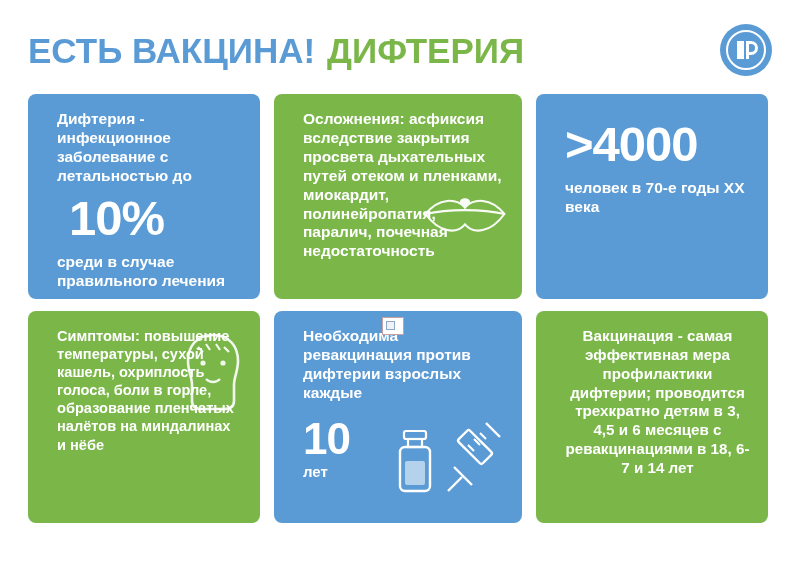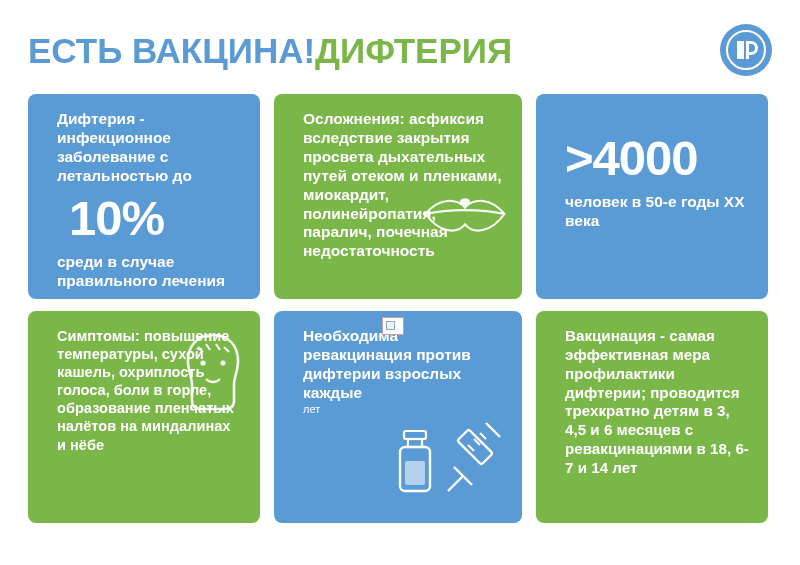--- a/index.html
+++ b/index.html
@@ -35,20 +35,21 @@
     letter-spacing: 0px;
     line-height: 1;
     white-space: nowrap;
   }
   .title-green {
     font-size: 35px;
     font-weight: bold;
     color: #7ab648;
     line-height: 1;
     white-space: nowrap;
+    margin-left: 12px;
   }
   .logo {
     margin-left: auto;
     width: 52px;
     height: 52px;
     border-radius: 50%;
     background: #5b9bd5;
     display: flex;
     align-items: center;
     justify-content: center;
@@ -98,36 +99,36 @@
   .lips {
     position: absolute;
     right: 14px;
     top: 96px;
     width: 86px;
     height: 48px;
     opacity: 0.95;
   }
 
   
-  #card-epidemic .big { margin: 24px 0 10px 0; }
+  #card-epidemic .big { margin: 10px 0 10px 0; }
 
   
   .head-icon {
     position: absolute;
     right: 10px;
     top: 18px;
     width: 74px;
     height: 86px;
     opacity: 0.9;
   }
   #card-symptoms p { font-size: 14.6px; line-height: 1.24; }
 
   
   #card-revaccination .big { margin: 14px 0 2px 0; }
-  #card-revaccination .years { font-size: 11px; font-weight: normal; }
+  #card-revaccination .years { font-size: 15px; font-weight: bold; }
   .vaccine-icons {
     position: absolute;
     right: 14px;
     bottom: 18px;
     width: 120px;
     height: 88px;
   }
   .broken-img {
     position: absolute;
     left: 108px;
@@ -141,21 +142,21 @@
   .broken-img::before {
     content: "";
     position: absolute;
     left: 3px; top: 3px;
     width: 7px; height: 7px;
     border: 1px solid #8fa8c8;
     background: #eef3f8;
   }
 
   
-  #card-vaccination p { font-size: 15.2px; line-height: 1.24; }
+  #card-vaccination p { font-size: 15.2px; line-height: 1.24; text-align: center; }
 </style>
 </head>
 <body>
 
 <div class="poster">
 
   <div class="header">
     <div class="title-blue">ЕСТЬ ВАКЦИНА!</div>
     <div class="title-green">ДИФТЕРИЯ</div>
     <div class="logo">
@@ -179,37 +180,38 @@
       <p>Осложнения: асфиксия вследствие закрытия просвета дыхательных путей отеком и пленками, миокардит, полинейропатия, паралич, почечная недостаточность</p>
       <svg class="lips" viewBox="0 0 100 56" aria-hidden="true">
         <path d="M4 28 C20 8, 40 10, 50 20 C60 10, 80 8, 96 28 C80 50, 60 52, 50 40 C40 52, 20 50, 4 28 Z" fill="none" stroke="#ffffff" stroke-width="2.4"></path>
         <path d="M4 28 C30 22, 70 22, 96 28" fill="none" stroke="#ffffff" stroke-width="2.4"></path>
         <path d="M44 14 c0 -6 12 -6 12 0 c0 4 -6 6 -6 10 c0 -4 -6 -6 -6 -10 z" fill="#ffffff"></path>
       </svg>
     </div>
 
     <div class="card blue" id="card-epidemic">
       <div class="big">&gt;4000</div>
-      <p>человек в 50-е годы XX века</p>
+      <p>человек в 70-е годы XX века</p>
     </div>
 
     <div class="card green" id="card-symptoms">
       <svg class="head-icon" viewBox="0 0 74 86" aria-hidden="true">
         <path d="M37 6 C20 6, 12 18, 12 32 C12 42, 16 48, 16 56 L16 72 C16 78, 20 80, 26 80 L48 80 C54 80, 58 78, 58 72 L58 56 C58 48, 62 42, 62 32 C62 18, 54 6, 37 6 Z" fill="none" stroke="#ffffff" stroke-width="2.6"></path>
         <circle cx="27" cy="34" r="2.6" fill="#ffffff"></circle>
         <circle cx="47" cy="34" r="2.6" fill="#ffffff"></circle>
         <path d="M30 50 C34 54, 40 54, 44 50" fill="none" stroke="#ffffff" stroke-width="2.4"></path>
         <path d="M22 18 l5 5 M30 15 l4 6 M40 15 l4 6 M48 18 l5 5" stroke="#ffffff" stroke-width="2.2" fill="none"></path>
       </svg>
       <p>Симптомы: повышение температуры, сухой кашель, охриплость голоса, боли в горле, образование пленчатых налётов на миндалинах и нёбе</p>
     </div>
 
     <div class="card blue" id="card-revaccination">
       <div class="broken-img"></div>
       <p>Необходима ревакцинация против дифтерии взрослых каждые</p>
+      <div class="big big-small">10</div>
       <div class="years">лет</div>
       <svg class="vaccine-icons" viewBox="0 0 120 88" aria-hidden="true">
 
         <rect x="16" y="14" width="22" height="8" rx="2" fill="none" stroke="#ffffff" stroke-width="2.2"></rect>
         <rect x="20" y="22" width="14" height="8" fill="none" stroke="#ffffff" stroke-width="2.2"></rect>
         <rect x="12" y="30" width="30" height="44" rx="5" fill="none" stroke="#ffffff" stroke-width="2.4"></rect>
         <rect x="17" y="44" width="20" height="24" rx="2" fill="#ffffff" opacity="0.55"></rect>
 
         <path d="M98 6 L112 20" stroke="#ffffff" stroke-width="2.4" fill="none"></path>
         <rect x="70" y="22" width="34" height="16" rx="2" transform="rotate(45 87 30)" fill="none" stroke="#ffffff" stroke-width="2.4"></rect>

